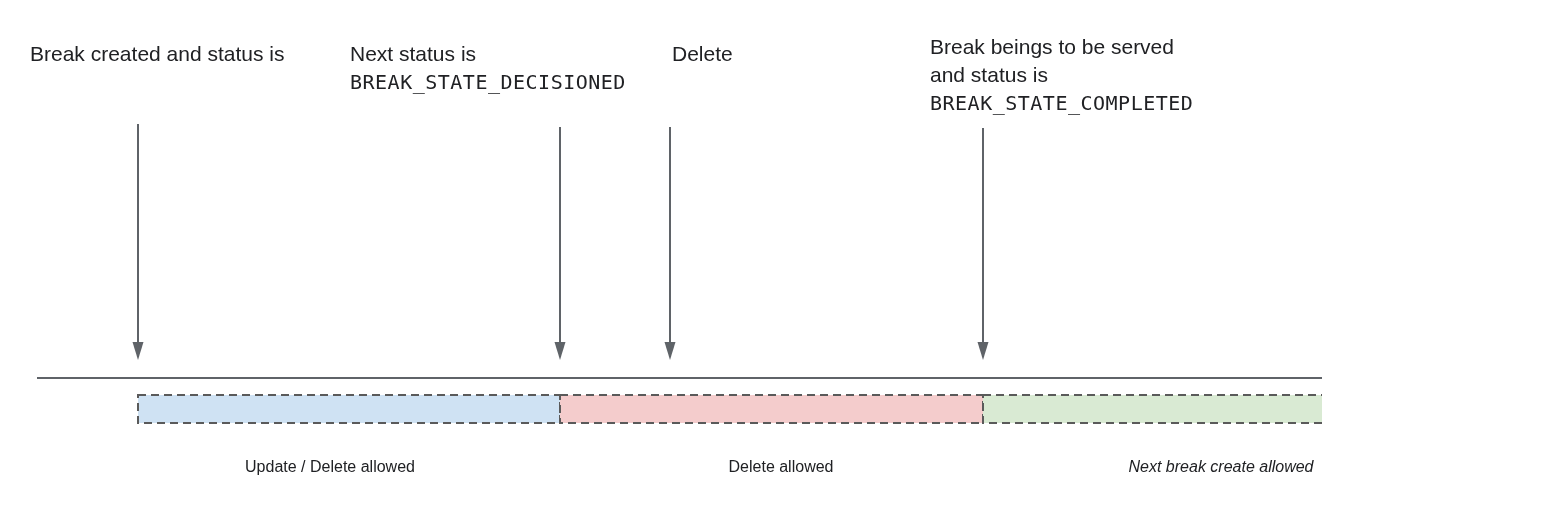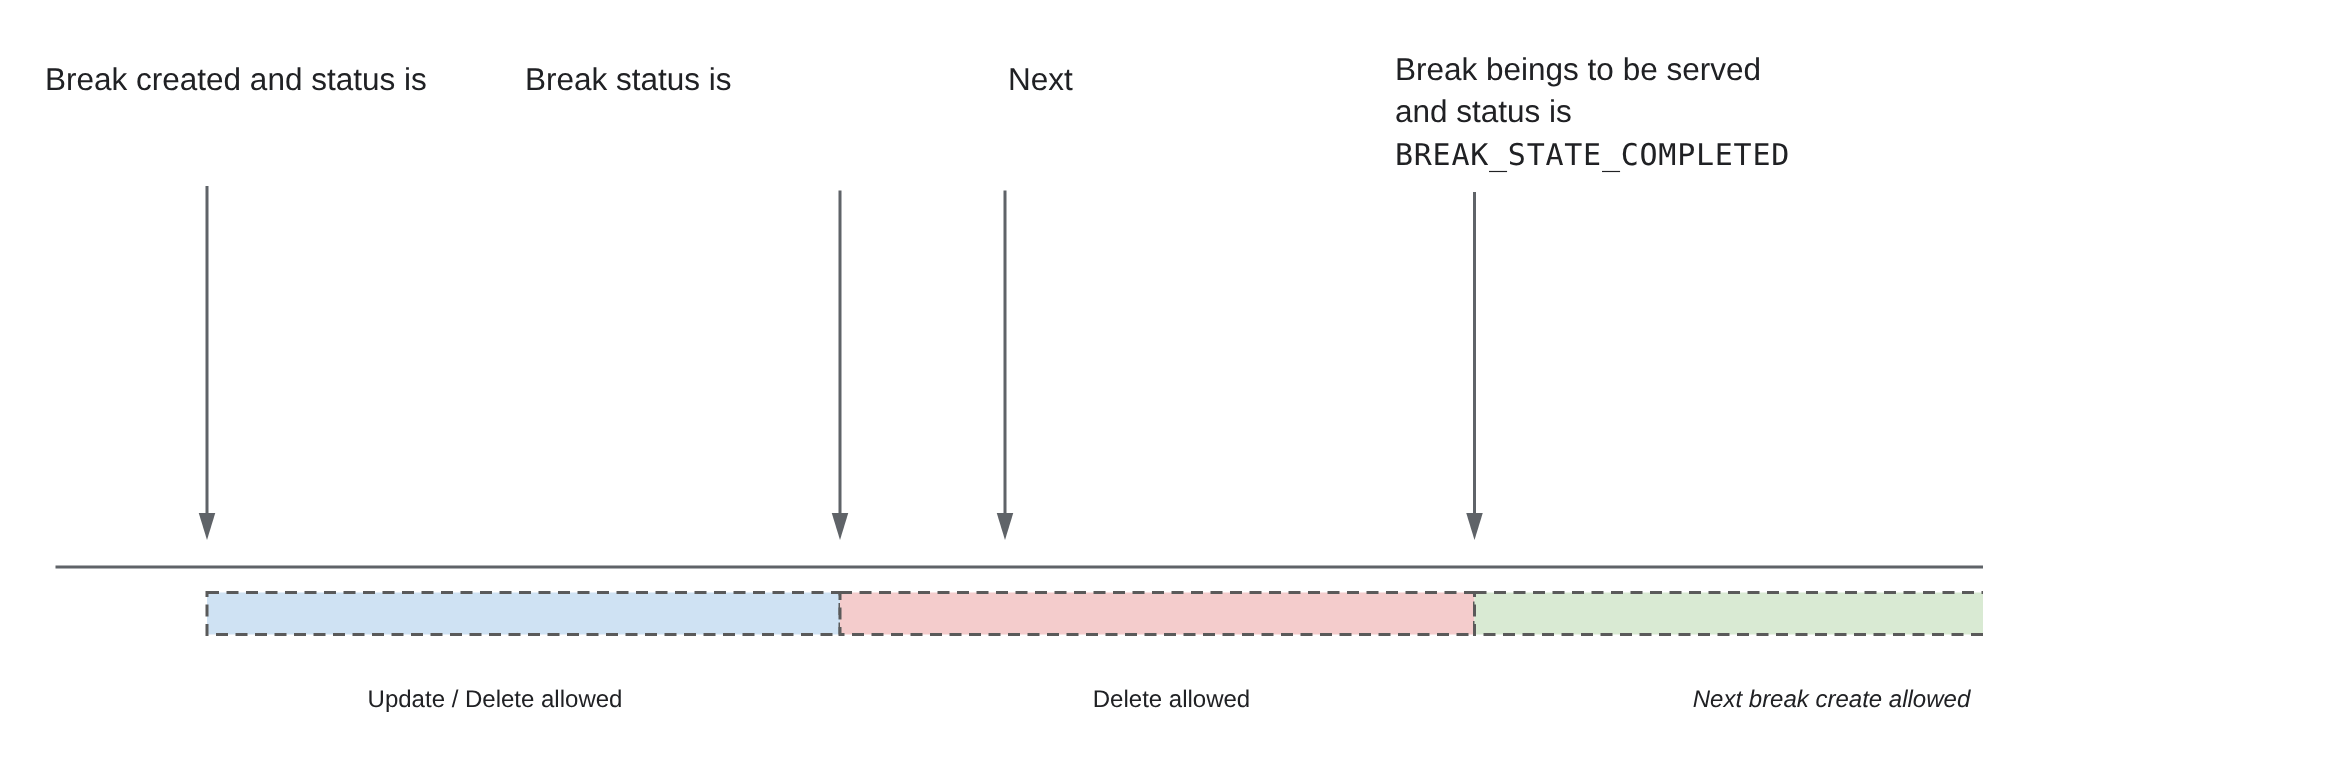--- a/index.html
+++ b/index.html
@@ -53,25 +53,26 @@
 </head>
 <body>
 
 <div class="canvas">
 
   <div class="annotation" style="left:30px; top:40px;">
     <div>Break created and status is</div>
   </div>
 
   <div class="annotation" style="left:350px; top:40px;">
-    <div>Break status is</div>
+    <div>Next status is</div>
+    <div class="code">BREAK_STATE_DECISIONED</div>
   </div>
 
   <div class="annotation" style="left:672px; top:40px;">
-    <div>Next</div>
+    <div>Delete</div>
   </div>
 
   <div class="annotation" style="left:930px; top:33px;">
     <div>Break beings to be served</div>
     <div>and status is</div>
     <div class="code">BREAK_STATE_COMPLETED</div>
   </div>
 
   <svg class="diagram-svg" width="1558" height="520" viewBox="0 0 1558 520">
 

